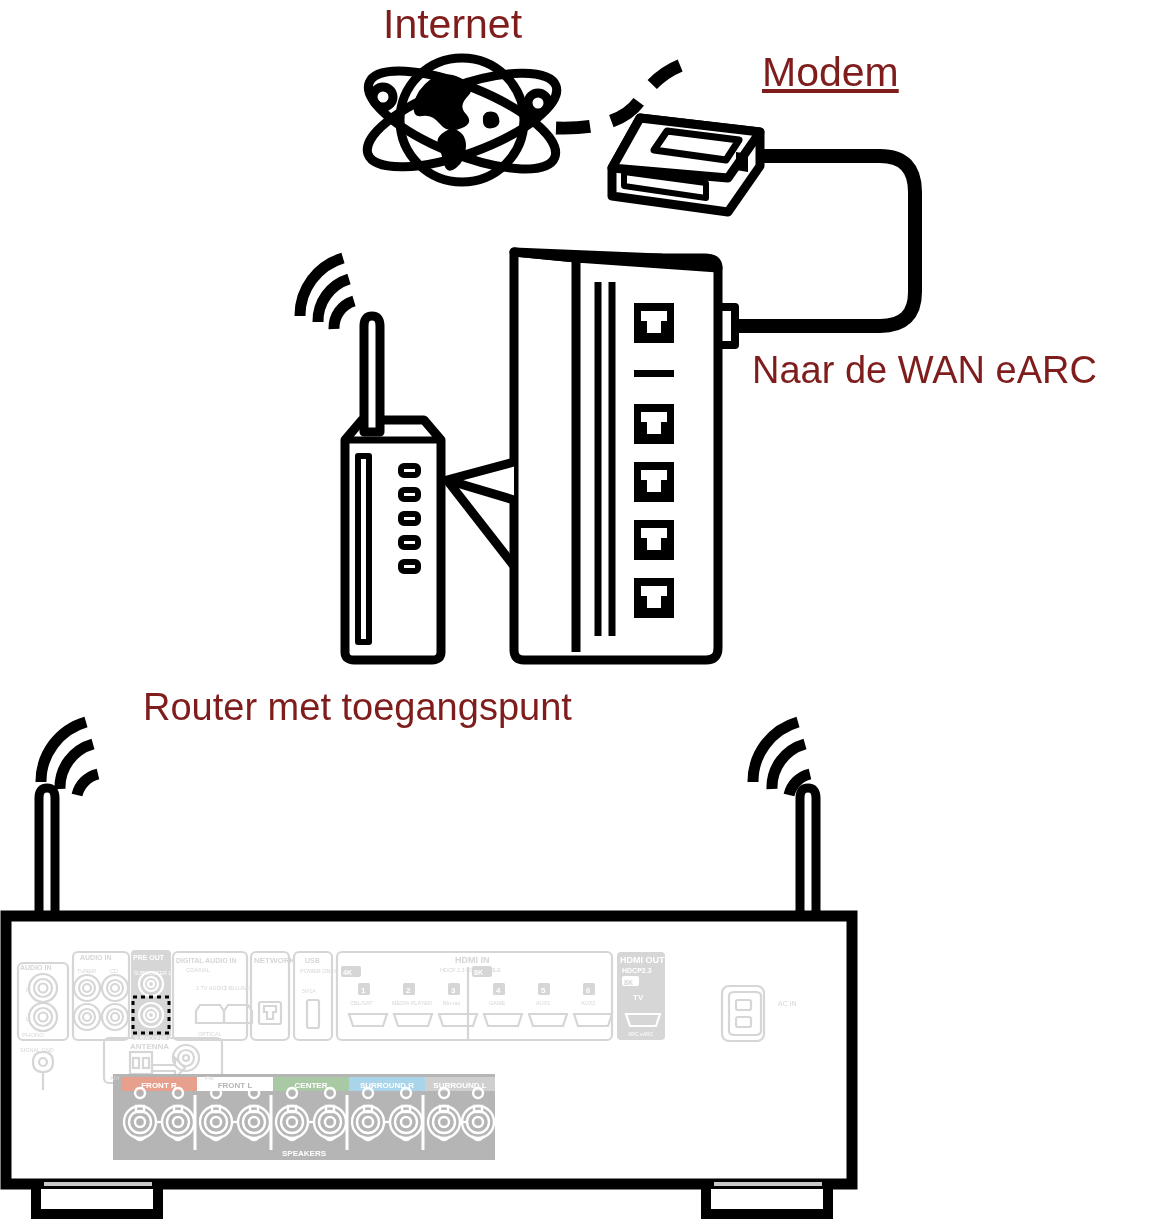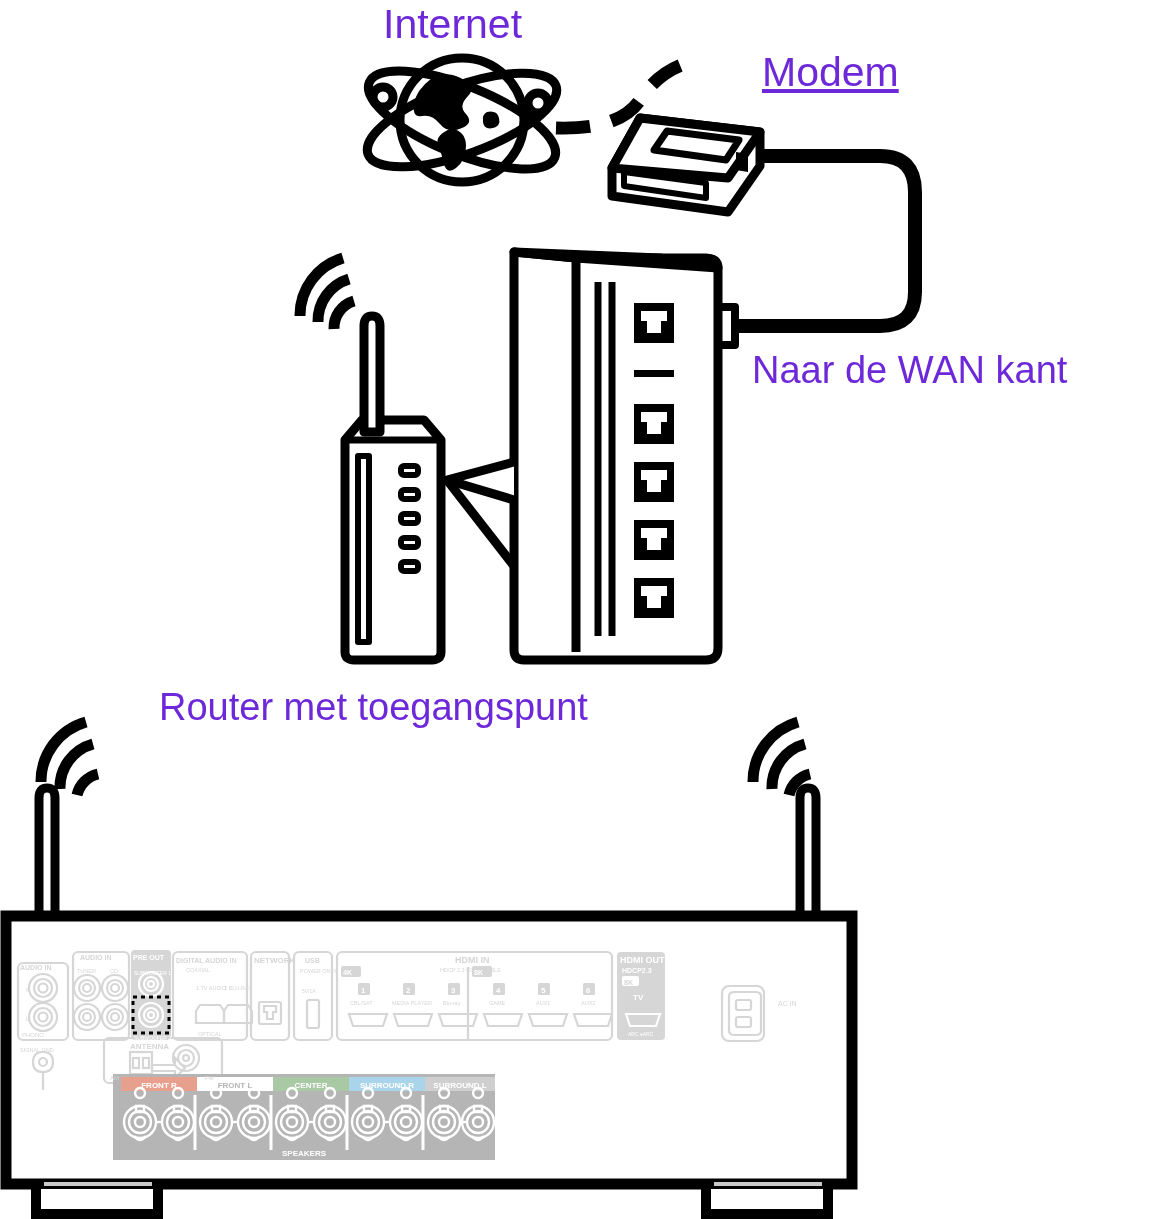--- a/index.html
+++ b/index.html
@@ -22,28 +22,28 @@
   #stage svg.layer {
     position: absolute;
     left: 0;
     top: 0;
     width: 1151px;
     height: 1219px;
   }
   .dlabel {
     position: absolute;
     font-family: "Liberation Sans", sans-serif;
-    color: #6d28d9;
+    color: #7f1d1d;
     white-space: nowrap;
     line-height: 1;
   }
   #label-internet { left: 383px; top: 4px;  font-size: 41px; }
   #label-modem    { left: 762px; top: 52px; font-size: 41px; text-decoration: underline; }
   #label-wan      { left: 752px; top: 351px; font-size: 38px; }
-  #label-router   { left: 159px; top: 688px; font-size: 38px; }
+  #label-router   { left: 143px; top: 688px; font-size: 38px; }
 </style>
 </head>
 <body>
 
 <div id="stage">
 
   <svg class="layer" viewBox="0 0 1151 1219">
 
     <g fill="none" stroke="#000" stroke-width="9" stroke-linecap="round" stroke-linejoin="round">
       <circle cx="462" cy="120" r="62"></circle>
@@ -421,17 +421,17 @@
       <text x="387" y="1088" fill="#ffffff">SURROUND R</text>
       <text x="460" y="1088" fill="#ffffff">SURROUND L</text>
       <text x="304" y="1156" fill="#ffffff" font-size="8">SPEAKERS</text>
     </g>
   </svg>
 
   <div class="dlabel" id="label-internet">Internet</div>
 
   <div class="dlabel" id="label-modem">Modem</div>
 
-  <div class="dlabel" id="label-wan">Naar de WAN kant</div>
+  <div class="dlabel" id="label-wan">Naar de WAN eARC</div>
 
   <div class="dlabel" id="label-router">Router met toegangspunt</div>
 
 </div>
 
 </body></html>

